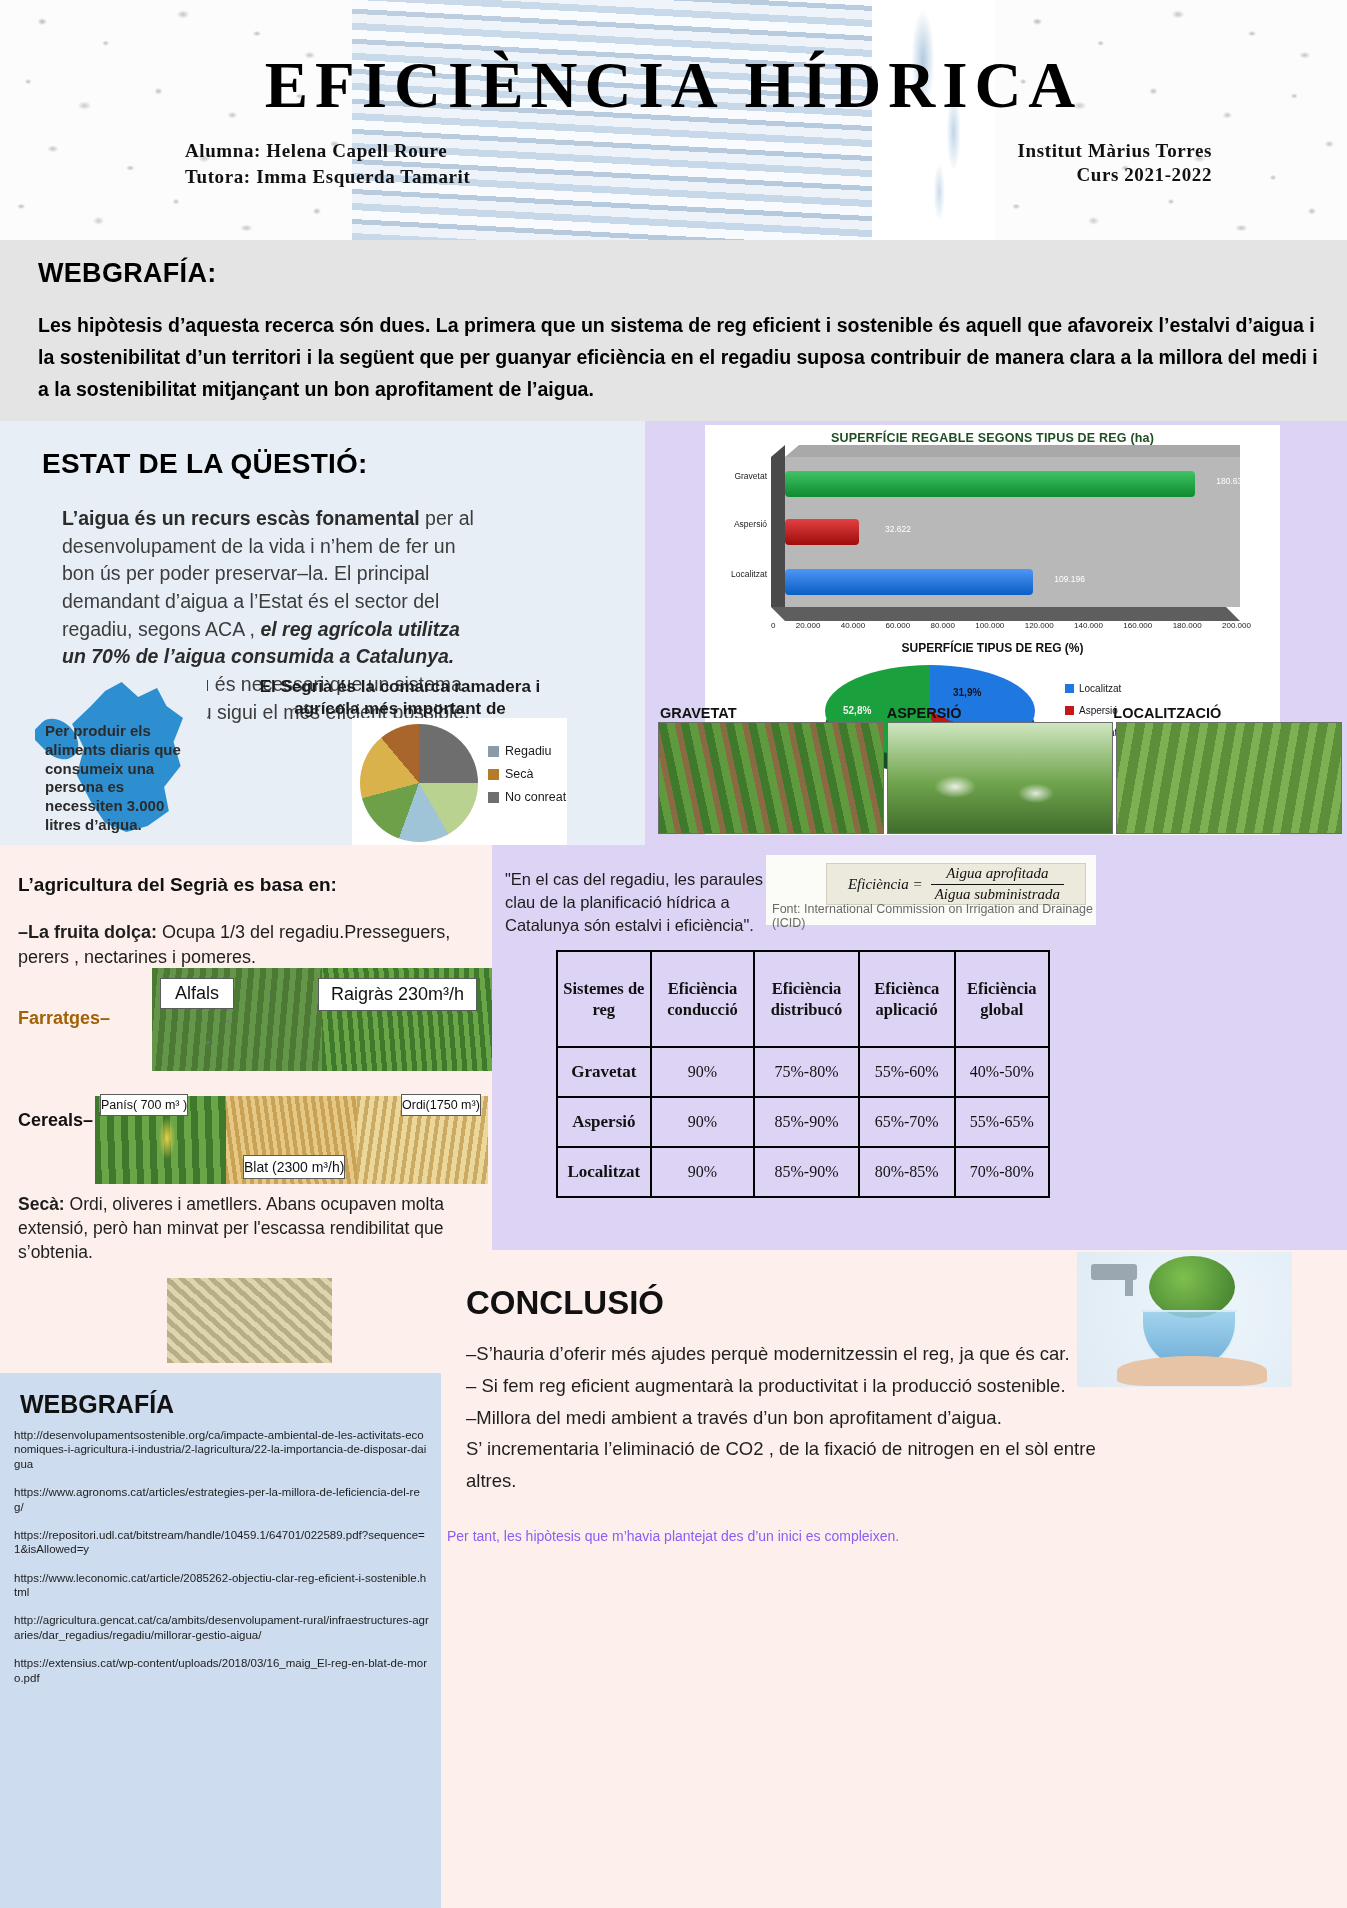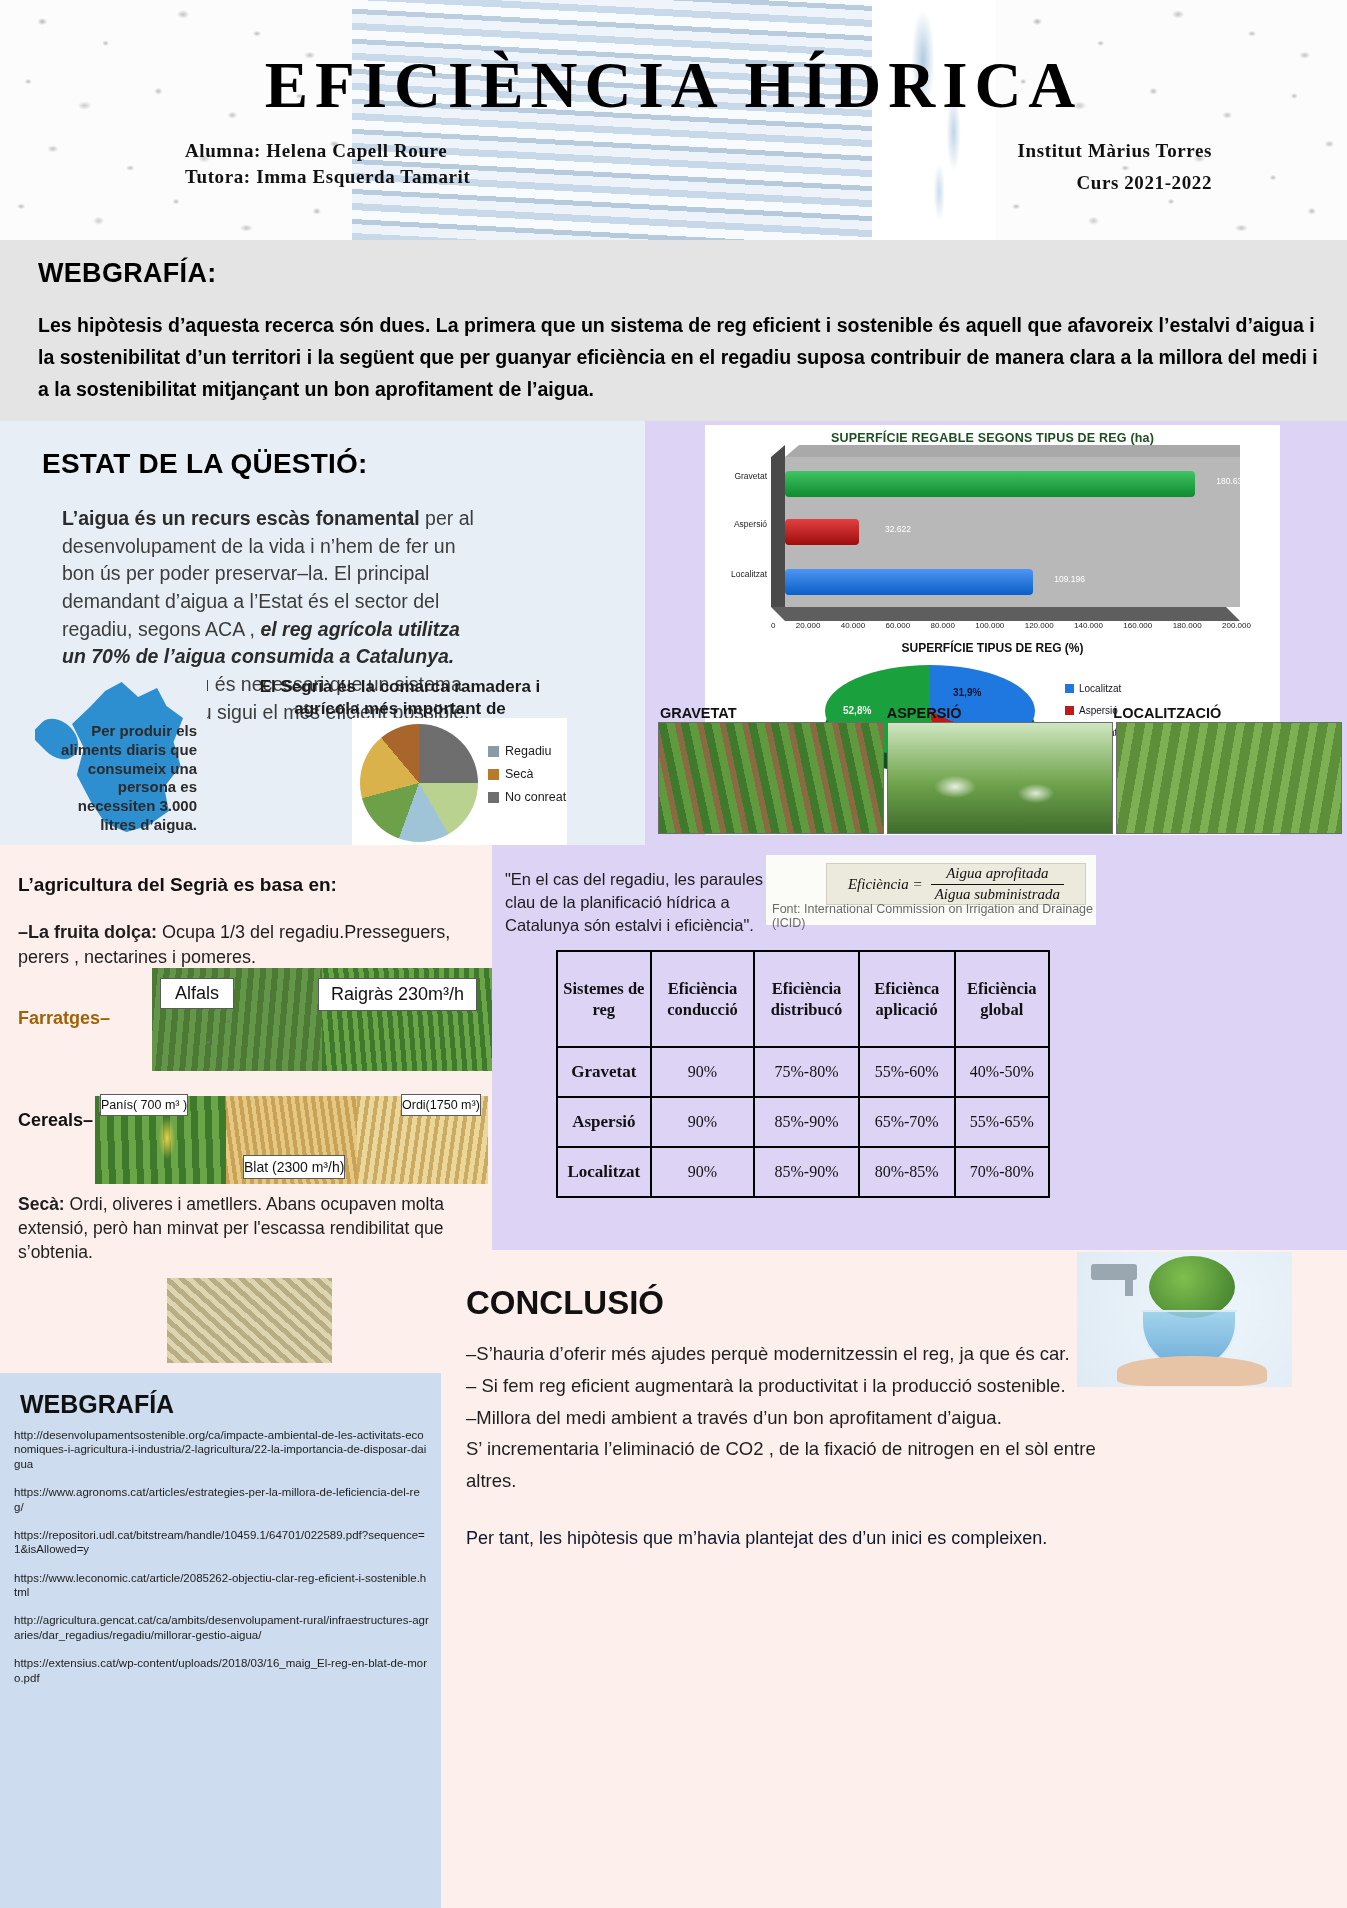--- a/index.html
+++ b/index.html
@@ -69,21 +69,21 @@
     font-weight: 700;
     font-size: 65px;
     letter-spacing: 7px;
     color: #000;
     white-space: nowrap;
   }
   .hdr-meta { position: absolute; font-family: "Liberation Serif", serif; font-weight: 700; color: #111; font-size: 19px; letter-spacing: .6px; }
   .meta-alumna  { left: 185px; top: 140px; }
   .meta-tutora  { left: 185px; top: 166px; }
   .meta-institut{ right: 135px; top: 140px; text-align: right; }
-  .meta-curs    { right: 135px; top: 172px; text-align: center; }
+  .meta-curs    { right: 135px; top: 164px; text-align: center; }
 
   
   .hipotesi {
     position: absolute; left: 0; top: 240px; width: 1347px; height: 181px;
     background: #e4e4e4; padding: 18px 20px 0 38px;
   }
   .hipotesi h2 {
     font-size: 27px; font-weight: 700; color: #000; letter-spacing: .3px;
     margin-bottom: 20px;
   }
@@ -117,21 +117,21 @@
     background: #2d8fd0;
     clip-path: polygon(48% 0%, 62% 10%, 78% 4%, 86% 16%, 100% 24%, 92% 40%,
       98% 56%, 84% 70%, 88% 86%, 70% 96%, 52% 100%, 34% 94%, 22% 80%, 10% 62%,
       16% 44%, 6% 28%, 22% 16%, 34% 6%);
   }
   .wp-drop {
     position: absolute; left: 6px; top: 40px; width: 34px; height: 46px;
     background: #2d8fd0; border-radius: 0 60% 60% 60%; transform: rotate(-45deg);
   }
   .wp-text {
-    position: absolute; left: 10px; top: 46px; width: 152px; text-align: right;
+    position: absolute; left: 10px; top: 46px; width: 152px; text-align: left;
     font-size: 15px; font-weight: 700; color: #2b2b2b; line-height: 1.25;
   }
 
   .segria-caption {
     position: absolute; left: 250px; top: 676px; width: 300px;
     text-align: center; font-size: 17px; font-weight: 700; color: #1c1c1c;
     line-height: 1.3;
   }
   .segria-pie-box {
     position: absolute; left: 352px; top: 718px; width: 215px; height: 130px;
@@ -345,22 +345,22 @@
   }
   .concl-title {
     position: absolute; left: 466px; top: 1284px;
     font-size: 33px; font-weight: 700; color: #111;
   }
   .concl-list {
     position: absolute; left: 466px; top: 1338px; width: 640px;
     font-size: 18.5px; color: #1e1e1e; line-height: 1.72;
   }
   .concl-last {
-    position: absolute; left: 466px; top: 1528px; width: 640px;
-    font-size: 18px; color: #0f172a;
+    position: absolute; left: 447px; top: 1528px; width: 640px;
+    font-size: 14px; color: #8b5cf6;
   }
   .tree-img {
     position: absolute; left: 1077px; top: 1252px; width: 215px; height: 135px;
     background: radial-gradient(circle at 60% 40%, #eef6fb, #dfeaf4);
   }
   .tree-canopy {
     position: absolute; left: 72px; top: 4px; width: 86px; height: 62px;
     border-radius: 50%;
     background: radial-gradient(circle at 40% 35%, #7fbf4f, #3d7a2c);
   }

